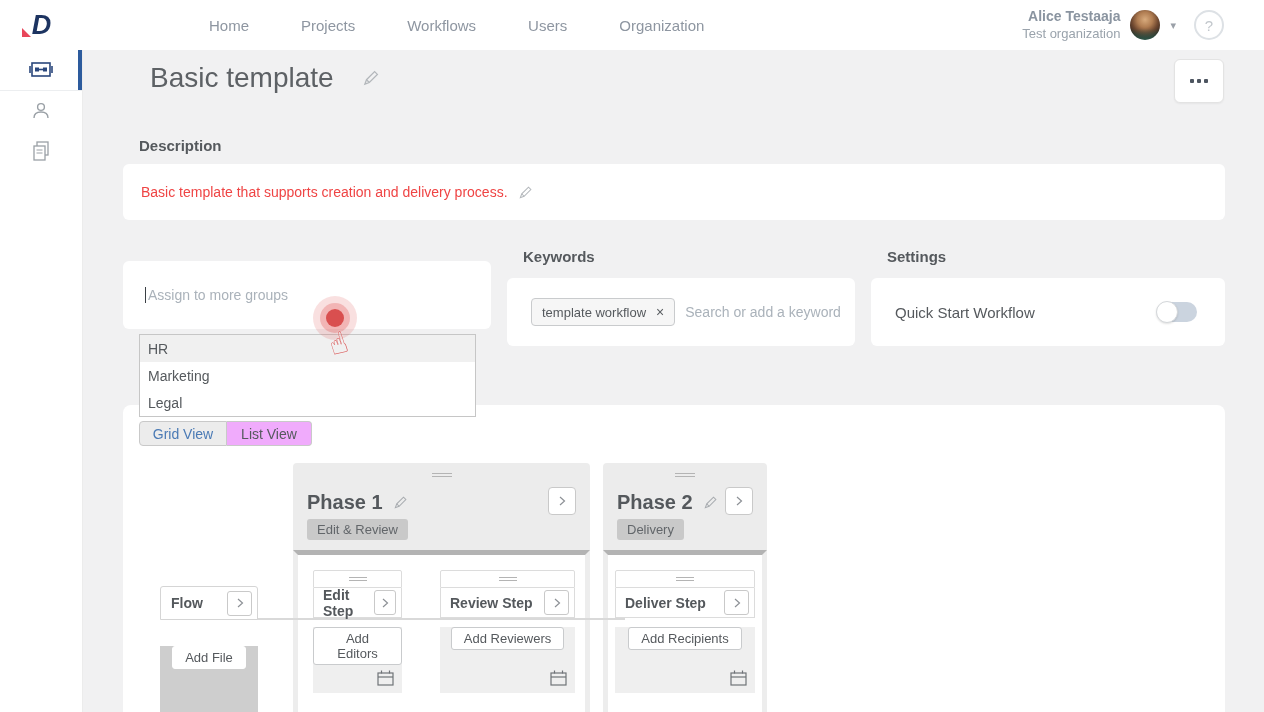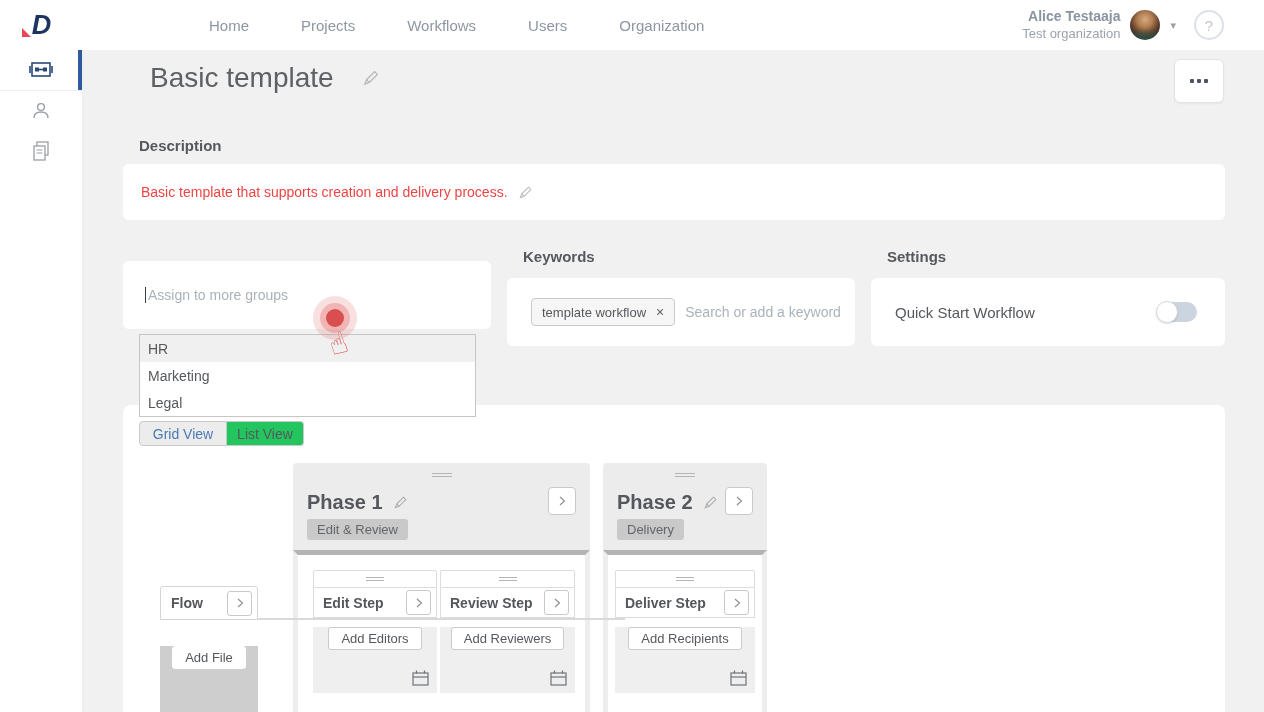--- a/index.html
+++ b/index.html
@@ -73,21 +73,21 @@
   .ring-outer { position:absolute; left:-22px; top:-22px; width:44px; height:44px; border-radius:50%; background:rgba(224,82,82,.18); }
   .ring-mid { position:absolute; left:-15px; top:-15px; width:30px; height:30px; border-radius:50%; background:rgba(224,82,82,.30); }
   .ring-core { position:absolute; left:-9px; top:-9px; width:18px; height:18px; border-radius:50%; background:#d94f4f; }
   .hand { position:absolute; left:-6px; top:8px; font-size:30px; color:#d85c5c; transform:rotate(-18deg); text-shadow:0 0 2px rgba(255,255,255,.9); font-family:"DejaVu Sans", sans-serif; }
 
   
   .wf-panel { position:absolute; left:40px; top:355px; width:1102px; height:420px; background:#fff; border-radius:8px; }
   .tabs { position:absolute; left:16px; top:16px; display:flex; }
   .tab { height:25px; display:flex; align-items:center; justify-content:center; font-size:14px; cursor:pointer; border:1px solid #c9c9c9; }
   .tab-grid { width:88px; background:#ececec; color:#4a7ab5; border-radius:4px 0 0 4px; }
-  .tab-list { width:77px; background:#22c55e; color:#55595d; border-radius:0 4px 4px 0; border-left:none; }
+  .tab-list { width:85px; background:#f0abfc; color:#55595d; border-radius:0 4px 4px 0; border-left:none; }
 
   .connector { position:absolute; left:130px; top:213px; width:372px; height:2px; background:#d9d9d9; z-index:5; }
 
   .phase-header { position:absolute; top:58px; height:87px; background:#ececec; border-radius:4px 4px 0 0; z-index:2; }
   .phase1-header { left:170px; width:297px; }
   .phase2-header { left:480px; width:164px; }
   .drag-lines { position:absolute; top:10px; left:50%; transform:translateX(-50%); width:20px; }
   .drag-lines div { height:1px; background:#b4b4b4; margin-bottom:2px; }
   .phase-title-row { position:absolute; left:14px; top:28px; display:flex; align-items:center; gap:10px; }
   .phase-title { font-size:20px; font-weight:bold; color:#54585c; }
@@ -299,21 +299,21 @@
           <svg width="10" height="12" viewBox="0 0 10 12">
             <polyline points="3,2 7.5,6 3,10" fill="none" stroke="#8d9196" stroke-width="1.2"></polyline>
           </svg>
         </div>
       </div>
       <div class="flow-body">
         <button class="add-btn">Add File</button>
       </div>
     </div>
 
-    <div class="step-card" style="left:190px; width:124px;">
+    <div class="step-card" style="left:190px; width:89px;">
       <div class="step-drag">
         <div class="drag-lines">
             <div></div>
             <div></div>
           </div>
       </div>
       <div class="step-head">
         <span class="step-title">Edit Step</span>
         <div class="step-chev">
           <svg width="10" height="12" viewBox="0 0 10 12">

